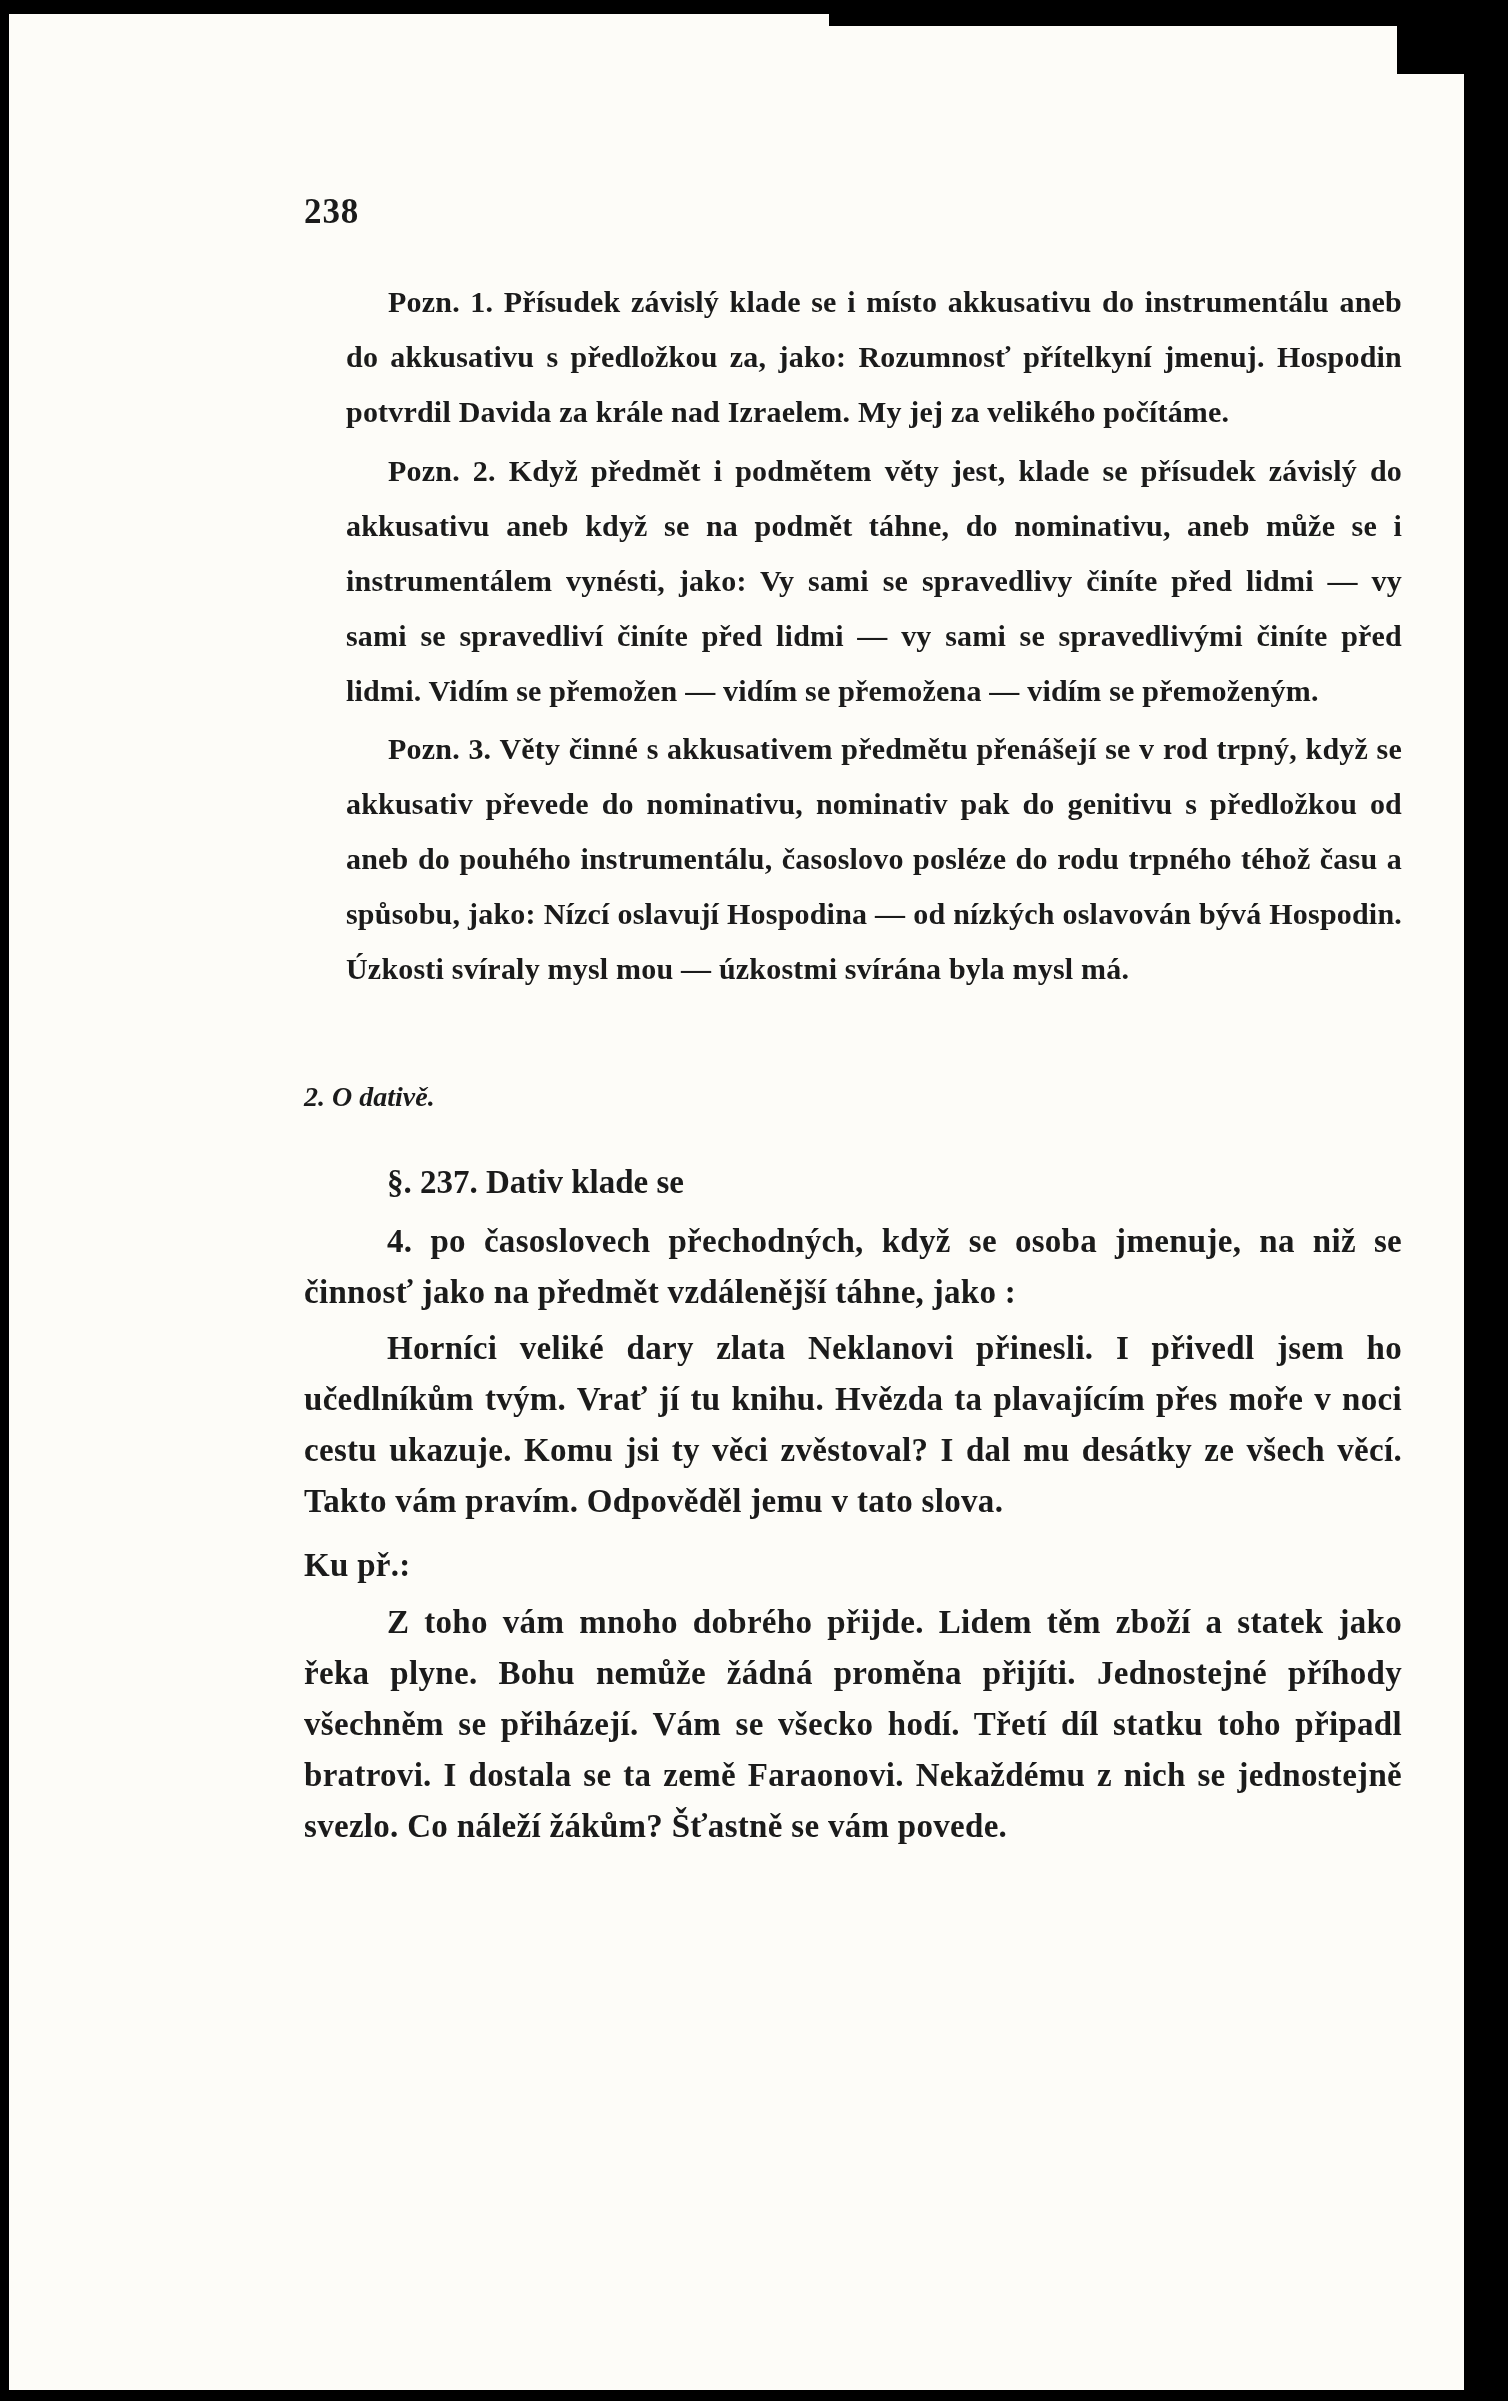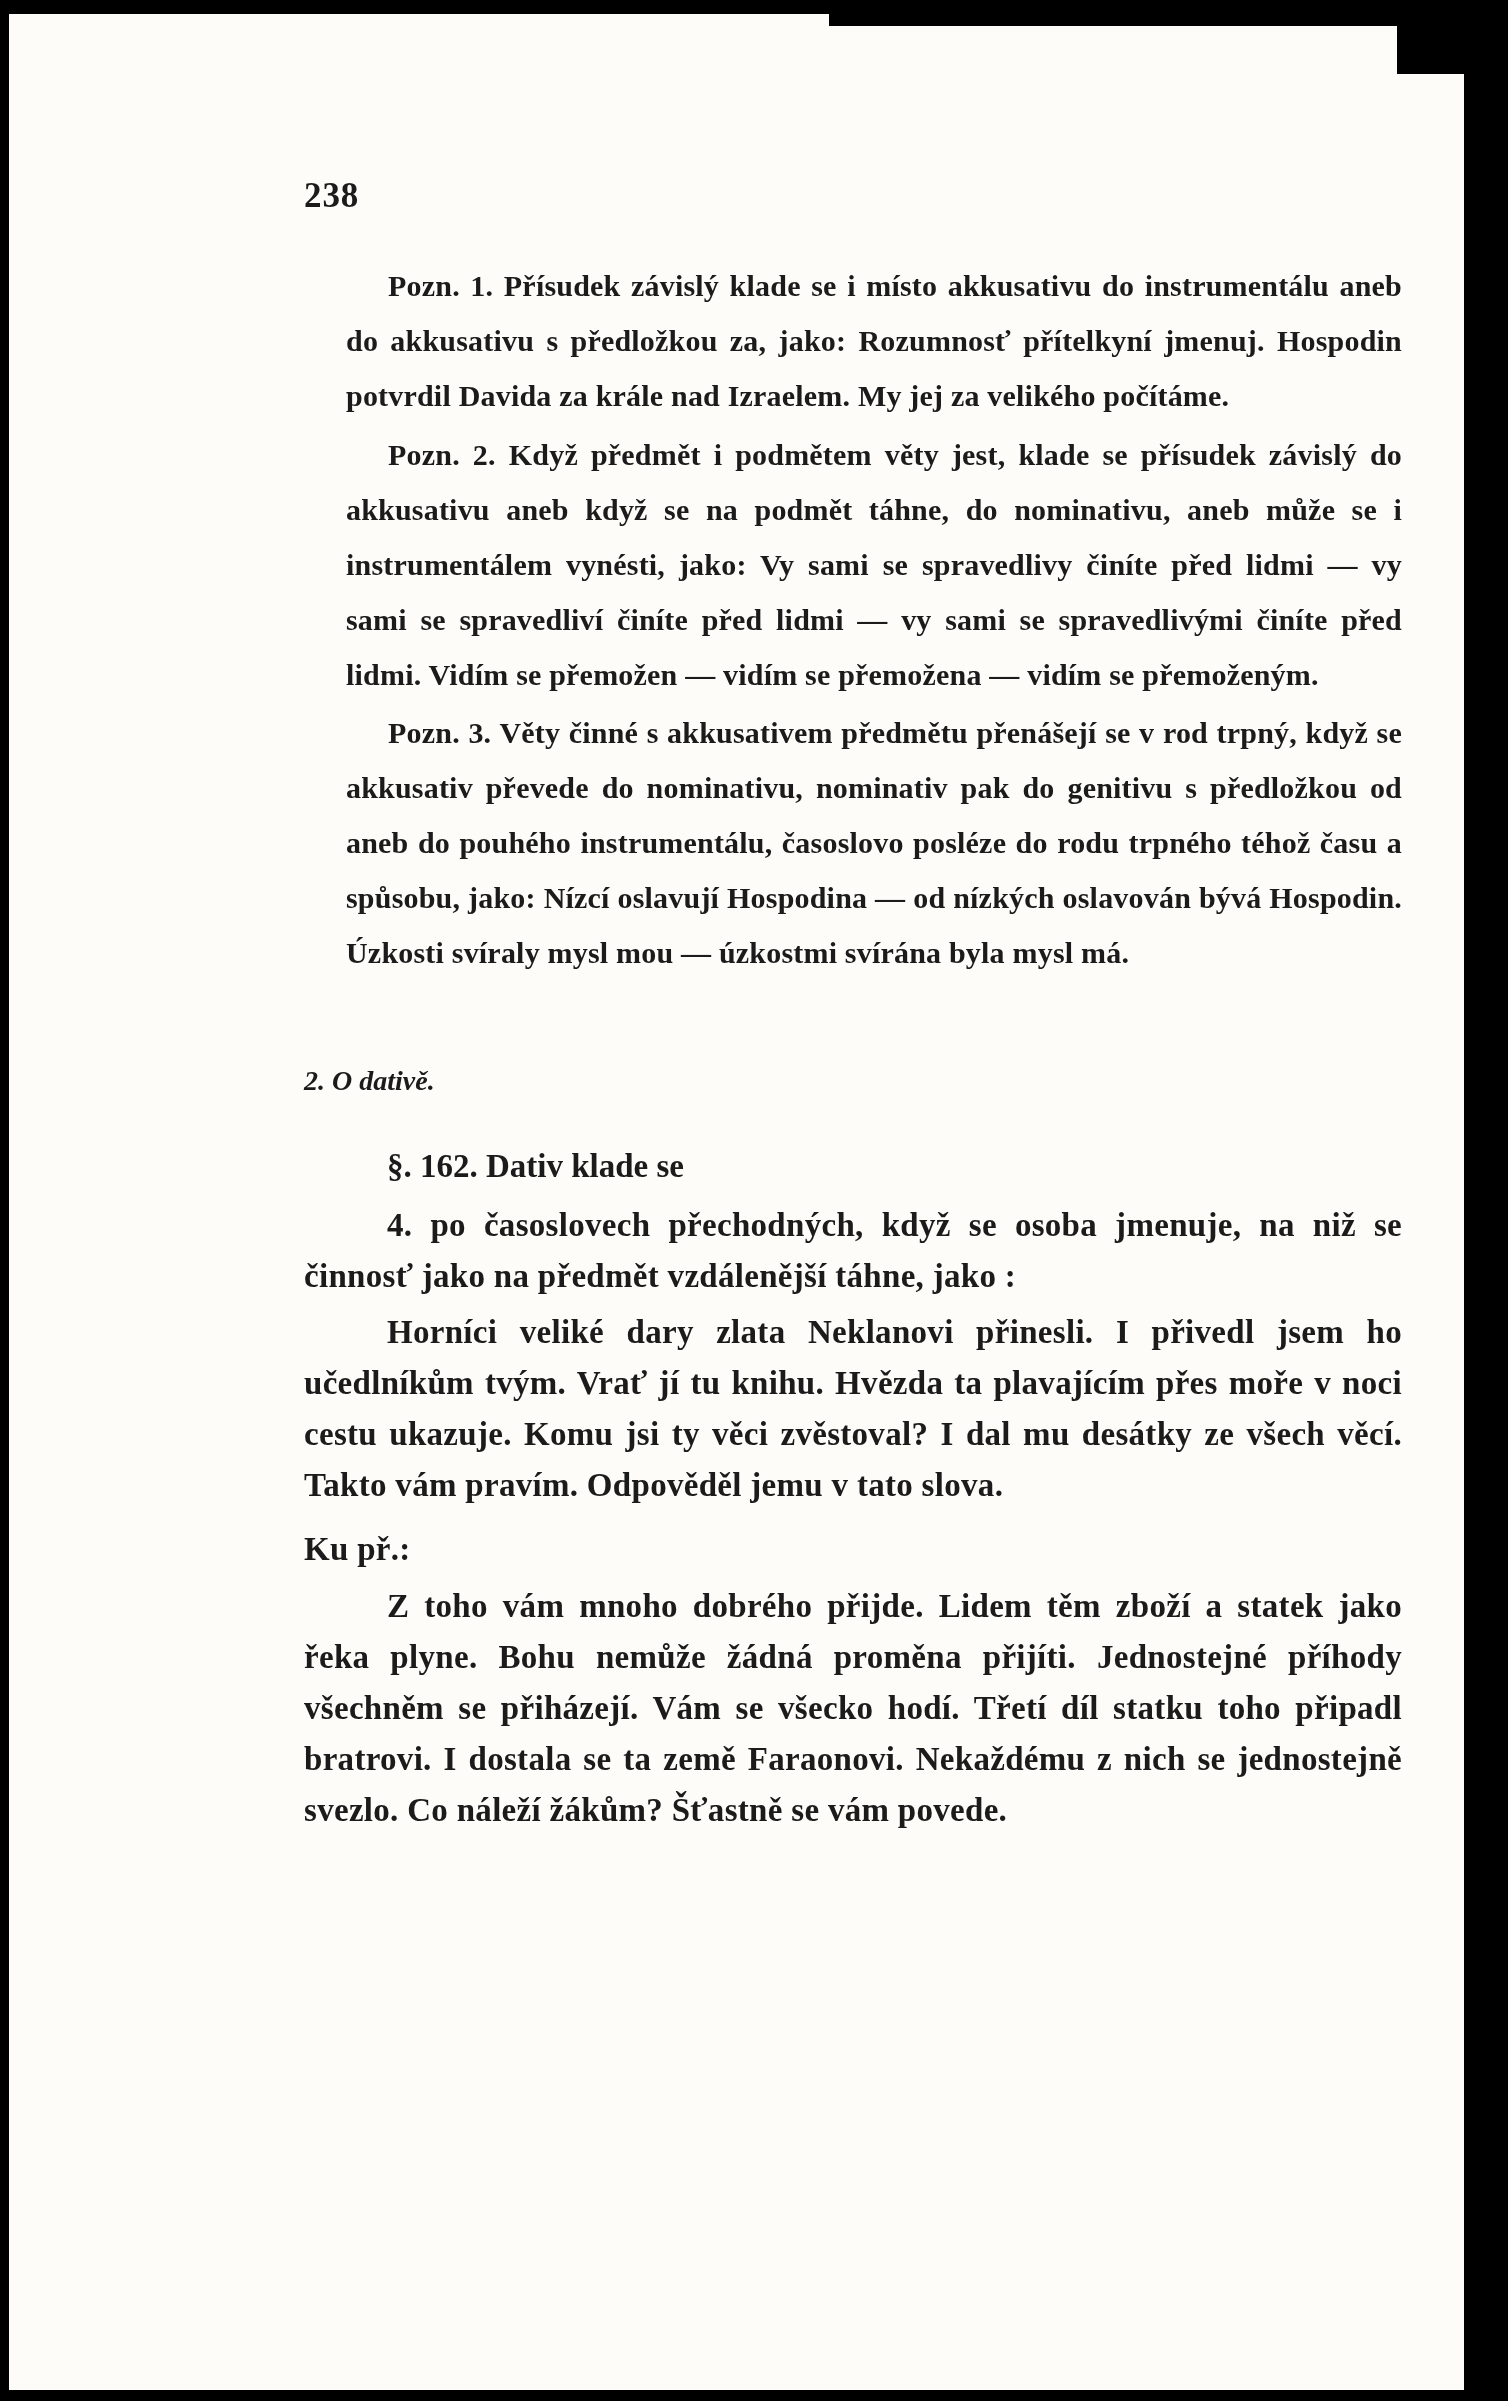--- a/index.html
+++ b/index.html
@@ -19,21 +19,21 @@
   .b-corner-tr  { top: 0; right: 0; width: 111px; height: 74px; }
   .b-right      { top: 0; right: 0; bottom: 0; width: 44px; }
   .b-left       { top: 0; left: 0; bottom: 0; width: 9.2px; }
   .b-bottom     { bottom: 0; left: 0; right: 0; height: 11px; }
   .b-dash-1     { top: 2.8px; left: 31px; width: 111px; height: 6.5px; }
   .b-dash-2     { top: 2.8px; left: 157px; width: 31px; height: 6.5px; }
 
   .content {
     position: absolute;
     left: 304px;
-    top: 176px;
+    top: 192px;
     width: 1098px;
   }
   .page-number {
     font-size: 35px;
     font-weight: bold;
     letter-spacing: 0.9px;
     margin: 0 0 42px 0;
   }
   .body-para {
     font-size: 33px;
@@ -93,21 +93,21 @@
 
 
     <p class="note"><span class="note-label">Pozn. 1.</span> <span>Přísudek závislý klade se i místo akkusativu do instrumentálu aneb do akkusativu s předložkou za, jako: Rozumnosť přítelkyní jmenuj. Hospodin potvrdil Davida za krále nad Izraelem. My jej za velikého počítáme.</span></p>
 
     <p class="note"><span class="note-label">Pozn. 2.</span> <span>Když předmět i podmětem věty jest, klade se přísudek závislý do akkusativu aneb když se na podmět táhne, do nominativu, aneb může se i instrumentálem vynésti, jako: Vy sami se spravedlivy činíte před lidmi — vy sami se spravedliví činíte před lidmi — vy sami se spravedlivými činíte před lidmi. Vidím se přemožen — vidím se přemožena — vidím se přemoženým.</span></p>
 
     <p class="note"><span class="note-label">Pozn. 3.</span> <span>Věty činné s akkusativem předmětu přenášejí se v rod trpný, když se akkusativ převede do nominativu, nominativ pak do genitivu s předložkou od aneb do pouhého instrumentálu, časoslovo posléze do rodu trpného téhož času a spůsobu, jako: Nízcí oslavují Hospodina — od nízkých oslavován bývá Hospodin. Úzkosti svíraly mysl mou — úzkostmi svírána byla mysl má.</span></p>
 
     <h3 class="section-heading">2. O dativě.</h3>
 
-    <p class="rule-heading">§. 162. Dativ klade se</p>
+    <p class="rule-heading">§. 237. Dativ klade se</p>
 
     <p class="body-para">4. po časoslovech přechodných, když se osoba jmenuje, na niž se činnosť jako na předmět vzdálenější táhne, jako :</p>
 
     <p class="body-para">Horníci veliké dary zlata Neklanovi přinesli. I přivedl jsem ho učedlníkům tvým. Vrať jí tu knihu. Hvězda ta plavajícím přes moře v noci cestu ukazuje. Komu jsi ty věci zvěstoval? I dal mu desátky ze všech věcí. Takto vám pravím. Odpověděl jemu v tato slova.</p>
 
     <div class="spacer-sm"></div>
 
 
     <p class="body-para no-indent">Ku př.:</p>
 

